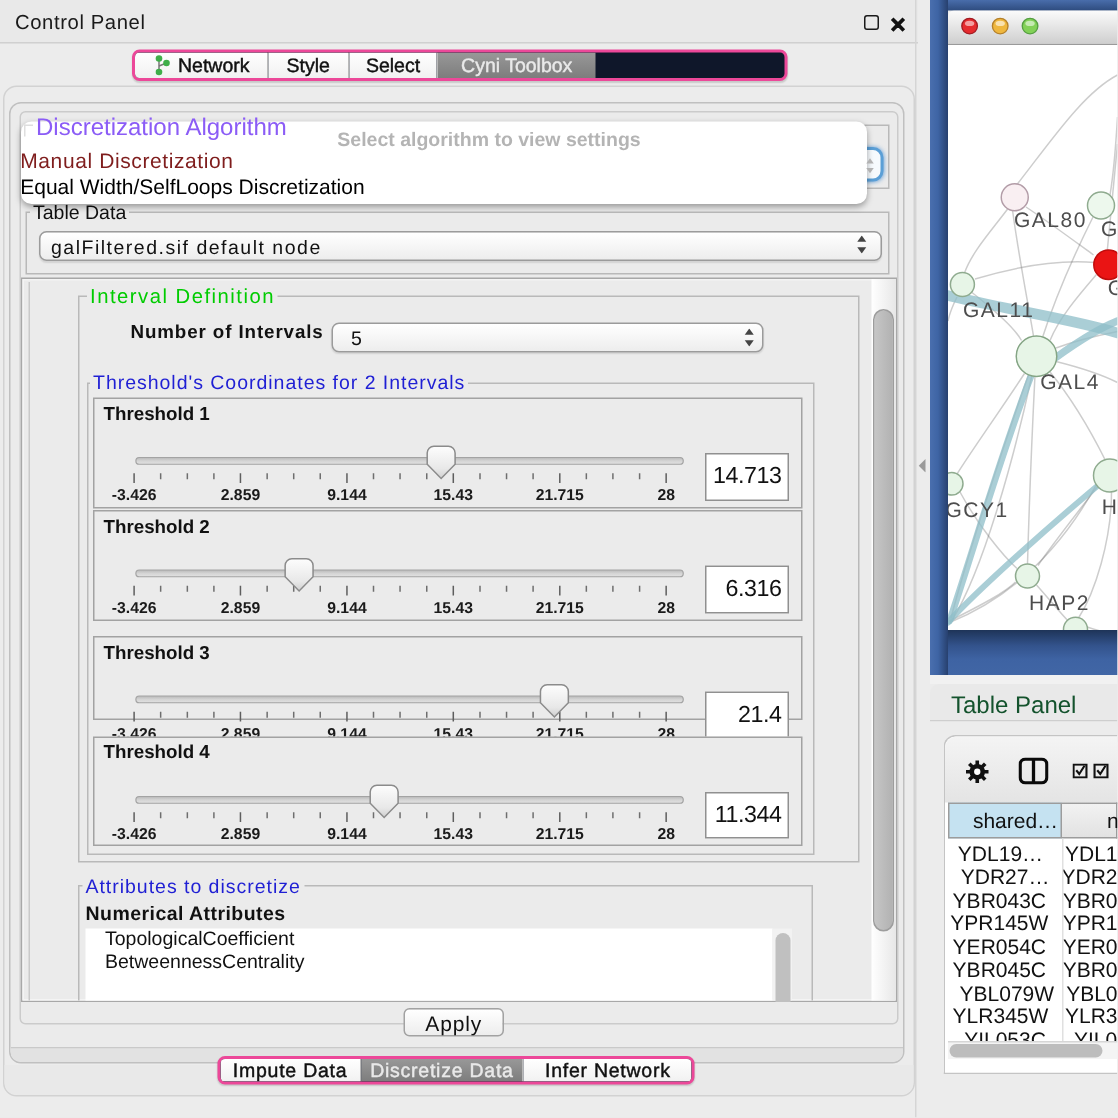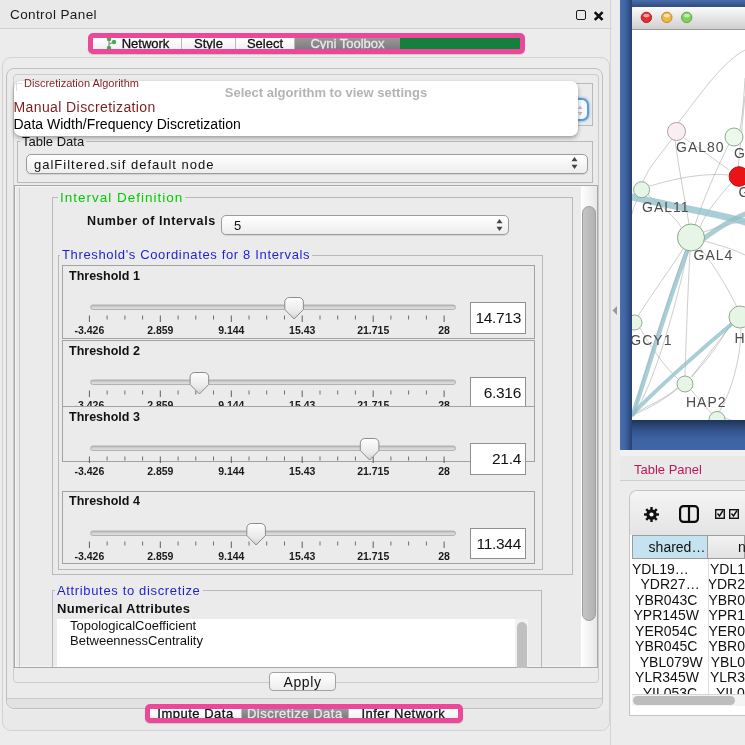--- a/index.html
+++ b/index.html
@@ -1,17 +1,17 @@
 <!DOCTYPE html>
 <html><head><meta charset="utf-8"><style>
 *{margin:0;padding:0;box-sizing:border-box}
 html,body{width:745px;height:745px;font-family:"Liberation Sans",sans-serif;background:#ececec;overflow:hidden;position:relative}
 .abs{position:absolute}
 .titlebar{position:absolute;background:#e9e9e9;border-bottom:1px solid #d0d0d0}
-.seg{position:absolute;display:flex;background:#15803d;border:5px solid #ec4899;border-radius:5px;overflow:hidden;box-shadow:0 1px 1px rgba(0,0,0,0.15)}
+.seg{position:absolute;display:flex;background:#0f172a;border:2px solid #ec4899;border-radius:5px;overflow:hidden;box-shadow:0 1px 1px rgba(0,0,0,0.15)}
 .seg .t{font-size:13px;color:#111;-webkit-text-stroke:0.3px currentColor;display:flex;align-items:center;justify-content:center;background:linear-gradient(#ffffff,#f1f1f1);border-right:1px solid #b9b9b9;white-space:nowrap}
 .seg .t:last-child{border-right:none}
 .seg .sel{background:linear-gradient(#989898,#7d7d7d);color:#e9e9e9}
 .grp{position:absolute;border:1px solid #b9b9b9}
 .glabel{position:absolute;font-size:13px;background:#ebebeb;padding:0 2px;white-space:nowrap}
 .combo{position:absolute;background:linear-gradient(#ffffff,#ededed);border:1px solid #9b9b9b;border-radius:5px;font-size:13px;color:#111;display:flex;align-items:center;box-shadow:0 1px 1px rgba(0,0,0,0.1)}
 .arrows{position:absolute;width:7px;height:12px}
 .block{position:absolute;left:62px;width:473px;border:1px solid #a2a2a2;background:#ebebeb}
 .btitle{position:absolute;left:6px;top:2.5px;font-size:12.5px;font-weight:bold;color:#111}
 .vbox{position:absolute;left:407px;top:36px;width:56px;height:31.5px;background:#fff;border:1px solid #909090;font-size:15.5px;letter-spacing:-0.3px;color:#111;display:flex;align-items:center;justify-content:flex-end;padding-right:4px}
@@ -70,21 +70,21 @@
 <div class="glabel" style="left:58px;top:190px;color:#0c0;font-size:13.5px;letter-spacing:1px">Interval Definition</div>
 
 <div class="abs" style="left:87px;top:214px;font-size:12.5px;font-weight:bold;color:#111;letter-spacing:0.6px">Number of Intervals</div>
 <div class="combo" style="left:221px;top:215px;width:288px;height:20px;padding-left:12px">5</div>
 <svg class="arrows" style="left:496px;top:219px" viewBox="0 0 7 12">
     <path d="M3.5 0 L6.5 4.2 L0.5 4.2 Z" fill="#444"></path>
     <path d="M3.5 12 L6.5 7.8 L0.5 7.8 Z" fill="#444"></path>
   </svg>
 
 <div class="grp" style="left:58px;top:255px;width:485px;height:315px"></div>
-<div class="glabel bluelab" style="left:60px;top:246.5px;letter-spacing:0.65px">Threshold's Coordinates for 8 Intervals</div>
+<div class="glabel bluelab" style="left:60px;top:246.5px;letter-spacing:0.65px">Threshold's Coordinates for 2 Intervals</div>
 
 <div class="block" style="top:265.0px;height:73.5px">
 <div class="btitle">Threshold 1</div>
 <svg width="471" height="72" viewBox="0 0 471 72" style="position:absolute;left:0;top:0">
 <defs>
         <linearGradient id="tg0" x1="0" y1="0" x2="0" y2="1">
           <stop offset="0" stop-color="#b8b8b8"></stop>
           <stop offset="0.5" stop-color="#d4d4d4"></stop>
           <stop offset="1" stop-color="#e2e2e2"></stop>
         </linearGradient>
@@ -166,21 +166,21 @@
 <text x="26.4" y="67.5" text-anchor="middle" font-size="10.5" font-weight="bold" fill="#1a1a1a">-3.426</text>
       <text x="97.3" y="67.5" text-anchor="middle" font-size="10.5" font-weight="bold" fill="#1a1a1a">2.859</text>
       <text x="168.3" y="67.5" text-anchor="middle" font-size="10.5" font-weight="bold" fill="#1a1a1a">9.144</text>
       <text x="239.2" y="67.5" text-anchor="middle" font-size="10.5" font-weight="bold" fill="#1a1a1a">15.43</text>
       <text x="310.2" y="67.5" text-anchor="middle" font-size="10.5" font-weight="bold" fill="#1a1a1a">21.715</text>
       <text x="381.1" y="67.5" text-anchor="middle" font-size="10.5" font-weight="bold" fill="#1a1a1a">28</text>
 <path d="M 127.1 36 a4.5 4.5 0 0 1 4.5 -4.5 h9.6 a4.5 4.5 0 0 1 4.5 4.5 v7.5 L 136.4 53 L 127.1 43.5 Z" fill="url(#th1)" stroke="#8b8b8b" stroke-width="1"></path>
 </svg>
 <div class="vbox">6.316</div>
 </div>
-<div class="block" style="top:406px;height:56px">
+<div class="block" style="top:424px;height:56px">
 <div class="btitle">Threshold 3</div>
 <svg width="471" height="72" viewBox="0 0 471 72" style="position:absolute;left:0;top:0">
 <defs>
         <linearGradient id="tg2" x1="0" y1="0" x2="0" y2="1">
           <stop offset="0" stop-color="#b8b8b8"></stop>
           <stop offset="0.5" stop-color="#d4d4d4"></stop>
           <stop offset="1" stop-color="#e2e2e2"></stop>
         </linearGradient>
 <linearGradient id="th2" x1="0" y1="0" x2="0" y2="1">
           <stop offset="0" stop-color="#fdfdfd"></stop>
@@ -282,25 +282,25 @@
 
 <div class="abs" style="left:7px;top:697.5px;width:595px;height:10.5px;background:#e2e2e2;border-top:1px solid #c9c9c9;border-radius:0 0 7px 7px"></div>
 <div class="abs" style="left:2.5px;top:709.5px;width:606px;height:20.5px;background:#e9e9e9;border-radius:0 0 9px 9px"></div>
 <div class="seg" style="left:145px;top:704px;width:318px;height:19px;letter-spacing:0.5px">
   <div class="t" style="width:95px">Impute Data</div>
   <div class="t sel" style="width:110px">Discretize Data</div>
   <div class="t" style="width:113px">Infer Network</div>
 </div>
 
 <div class="abs" style="left:14px;top:81px;width:564px;height:55px;background:#fff;border-radius:7px;box-shadow:0 2px 4px rgba(0,0,0,0.35)"></div>
-<div class="abs" style="left:22px;top:77px;font-size:11px;color:#7f1d1d;padding:0 2px">Discretization Algorithm</div>
+<div class="abs" style="left:22px;top:77px;font-size:16px;color:#8b5cf6;padding:0 2px">Discretization Algorithm</div>
 <div class="abs" style="left:16px;top:83px;width:6px;height:8px;border-top:1px solid #dedede;border-left:1px solid #dedede"></div>
 <div class="abs" style="left:14px;top:84.5px;width:624px;text-align:center;font-size:13px;font-weight:bold;color:#b4b4b4">Select algorithm to view settings</div>
 <div class="abs" style="left:13.5px;top:99px;font-size:14px;font-weight:normal;letter-spacing:0.4px;color:#7f1d1d">Manual Discretization</div>
-<div class="abs" style="left:13.5px;top:115.5px;font-size:14px;color:#000">Data Width/Frequency Discretization</div>
+<div class="abs" style="left:13.5px;top:115.5px;font-size:14px;color:#000">Equal Width/SelfLoops Discretization</div>
 
 <div class="abs" style="left:610px;top:0;width:1px;height:745px;background:#d5d5d5"></div>
 <div class="abs" style="left:620px;top:0;width:12px;height:450px;background:linear-gradient(90deg,#4a6fae,#3e64a4 45%,#27406e)"></div>
 <div class="abs" style="left:632px;top:0;width:113px;height:7px;background:linear-gradient(#496dab,#2e4c7f)"></div>
 <div class="abs" style="left:632px;top:420px;width:113px;height:30px;background:linear-gradient(#1e3458,#33538c 35%,#3e63a3 65%,#4166a5)"></div>
 <div class="abs" style="left:620px;top:450px;width:125px;height:6px;background:#f1f1f1"></div>
 <div class="abs" style="left:632px;top:7px;width:113px;height:23px;background:linear-gradient(#fbfbfb,#cfcfcf);border-bottom:1px solid #9a9a9a;border-radius:4px 0 0 0"></div>
 
 <svg class="abs" style="left:636px;top:8px" width="60" height="20" viewBox="0 0 60 20">
   <circle cx="10.4" cy="9.4" r="5.2" fill="#e52b2e" stroke="#a21b22" stroke-width="0.9"></circle>
@@ -362,21 +362,21 @@
     <text x="738.5" y="196.5">G</text>
     <text x="642" y="211.5">GAL11</text>
     <text x="693.5" y="259.5">GAL4</text>
     <text x="630.3" y="344.5">GCY1</text>
     <text x="734.5" y="342.5">H</text>
     <text x="686" y="406.5">HAP2</text>
   </g>
 </svg>
 
 <div class="abs" style="left:620px;top:456px;width:125px;height:25px;background:#e9e9e9;border-bottom:1px solid #cecece;border-radius:6px 0 0 0"></div>
-<div class="abs" style="left:634px;top:462px;font-size:13px;color:#be185d">Table Panel</div>
+<div class="abs" style="left:634px;top:462px;font-size:16px;color:#14532d">Table Panel</div>
 
 <div class="abs" style="left:629px;top:490px;width:116px;height:226px;background:#fff;border:1px solid #c4c4c4;border-radius:8px 0 0 0;border-right:none;border-bottom:1px solid #c4c4c4"></div>
 <div class="abs" style="left:630px;top:491px;width:115px;height:44px;background:linear-gradient(#f4f4f4,#e4e4e4);border-radius:8px 0 0 0"></div>
 
 <svg class="abs" style="left:643px;top:506px" width="17" height="17" viewBox="0 0 17 17">
   <g fill="#111">
       <circle cx="8.5" cy="8.5" r="5.2"></circle>
   <g stroke="#111" stroke-width="2.4">
     <line x1="8.5" y1="1" x2="8.5" y2="16"></line>
         <line x1="1" y1="8.5" x2="16" y2="8.5"></line>
@@ -395,21 +395,21 @@
   <path d="M2.5 4.5 L4.5 7 L8 1.5" fill="none" stroke="#111" stroke-width="1.4"></path>
   <rect x="14.7" y="0.7" width="8.6" height="8.6" fill="none" stroke="#111" stroke-width="1.4"></rect>
   <path d="M16.5 4.5 L18.5 7 L22 1.5" fill="none" stroke="#111" stroke-width="1.4"></path>
 </svg>
 
 <div class="abs" style="left:632px;top:535px;width:76px;height:24px;background:#c5e2f1;border:1px solid #9c9c9c;font-size:14px;color:#111;display:flex;align-items:center;justify-content:center;padding-left:14px">shared…</div>
 <div class="abs" style="left:708px;top:535px;width:37px;height:24px;background:linear-gradient(#f2f2f2,#e2e2e2);border:1px solid #9c9c9c;border-left:none;font-size:14px;color:#111;display:flex;align-items:center;padding-left:30px">n</div>
 
 <div class="abs" style="left:632px;top:561.5px;width:113px;height:134px;overflow:hidden;font-size:14px;color:#111">
   <div style="display:flex;height:15.5px;line-height:15.5px">
-      <div style="width:76px;">YDL19…</div>
+      <div style="width:76px;text-align:center">YDL19…</div>
       <div style="padding-left:8px">YDL1</div>
     </div>
   <div style="display:flex;height:15.5px;line-height:15.5px">
       <div style="width:76px;text-align:right">YDR27…</div>
       <div style="padding-left:8px">YDR2</div>
     </div>
   <div style="display:flex;height:15.5px;line-height:15.5px">
       <div style="width:76px;text-align:center">YBR043C</div>
       <div style="padding-left:8px">YBR0</div>
     </div>

